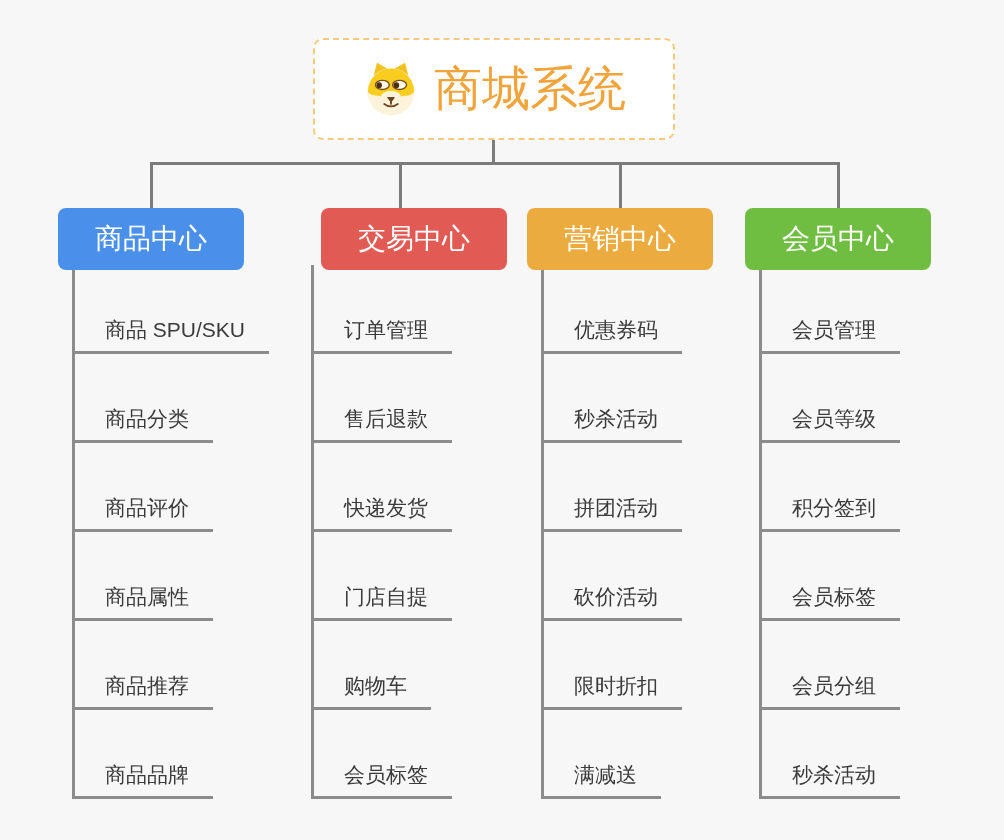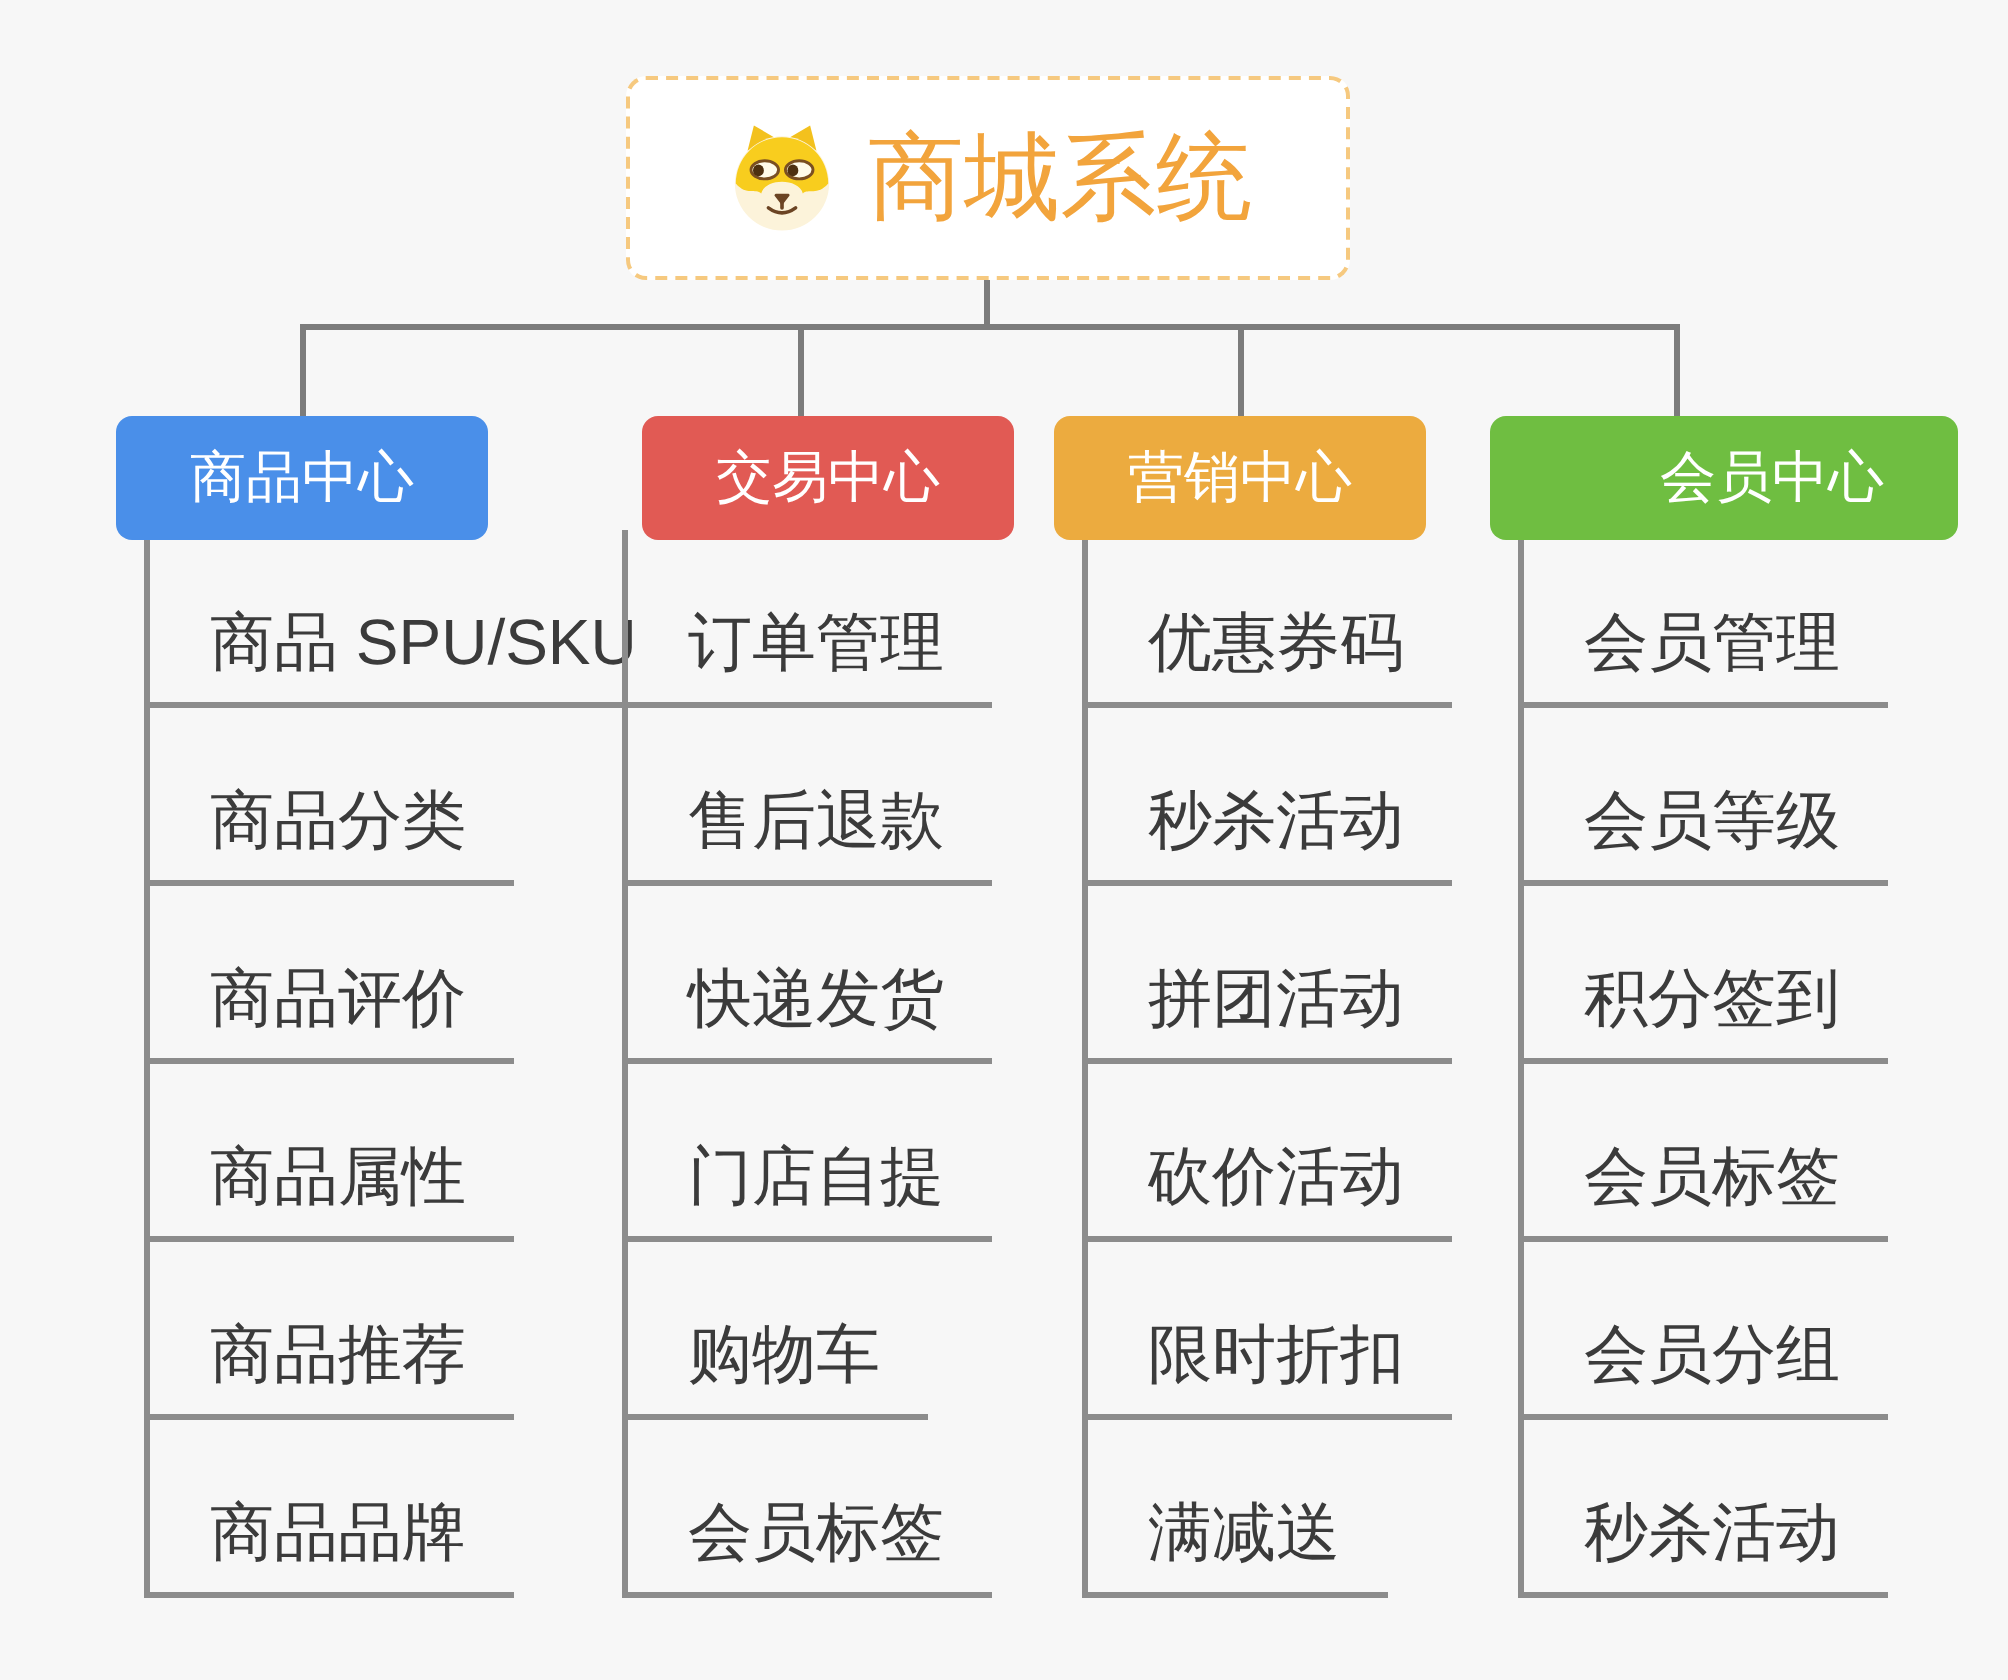--- a/index.html
+++ b/index.html
@@ -40,21 +40,21 @@
 
   .leaf-list {
     position:absolute; left:14px; top:57px;
     border-left:3px solid #8c8c8c;
   }
   .leaf-row { height:89px; display:flex; align-items:flex-end; }
   .leaf {
     width:max-content; white-space:nowrap;
     padding:0 24px 7px 30px;
     border-bottom:3px solid #8c8c8c;
-    font-size:32px; color:#3b3b3b;
+    font-size:21px; color:#3b3b3b;
   }
 </style>
 </head>
 <body>
 
 <div class="canvas">
 
   <div class="conn stub"></div>
   <div class="conn bus"></div>
   <div class="conn drop drop-0"></div>
@@ -150,21 +150,21 @@
       <div class="leaf-row">
           <div class="leaf">限时折扣</div>
         </div>
       <div class="leaf-row">
           <div class="leaf">满减送</div>
         </div>
     </div>
   </div>
 
   <div class="branch-col col-3">
-    <div class="branch-box" style="background-color: rgb(111, 190, 65); padding-left: 48px;">
+    <div class="branch-box" style="background-color: rgb(111, 190, 65);">
       <span class="branch-label">会员中心</span>
     </div>
     <div class="leaf-list">
       <div class="leaf-row">
           <div class="leaf">会员管理</div>
         </div>
       <div class="leaf-row">
           <div class="leaf">会员等级</div>
         </div>
       <div class="leaf-row">

